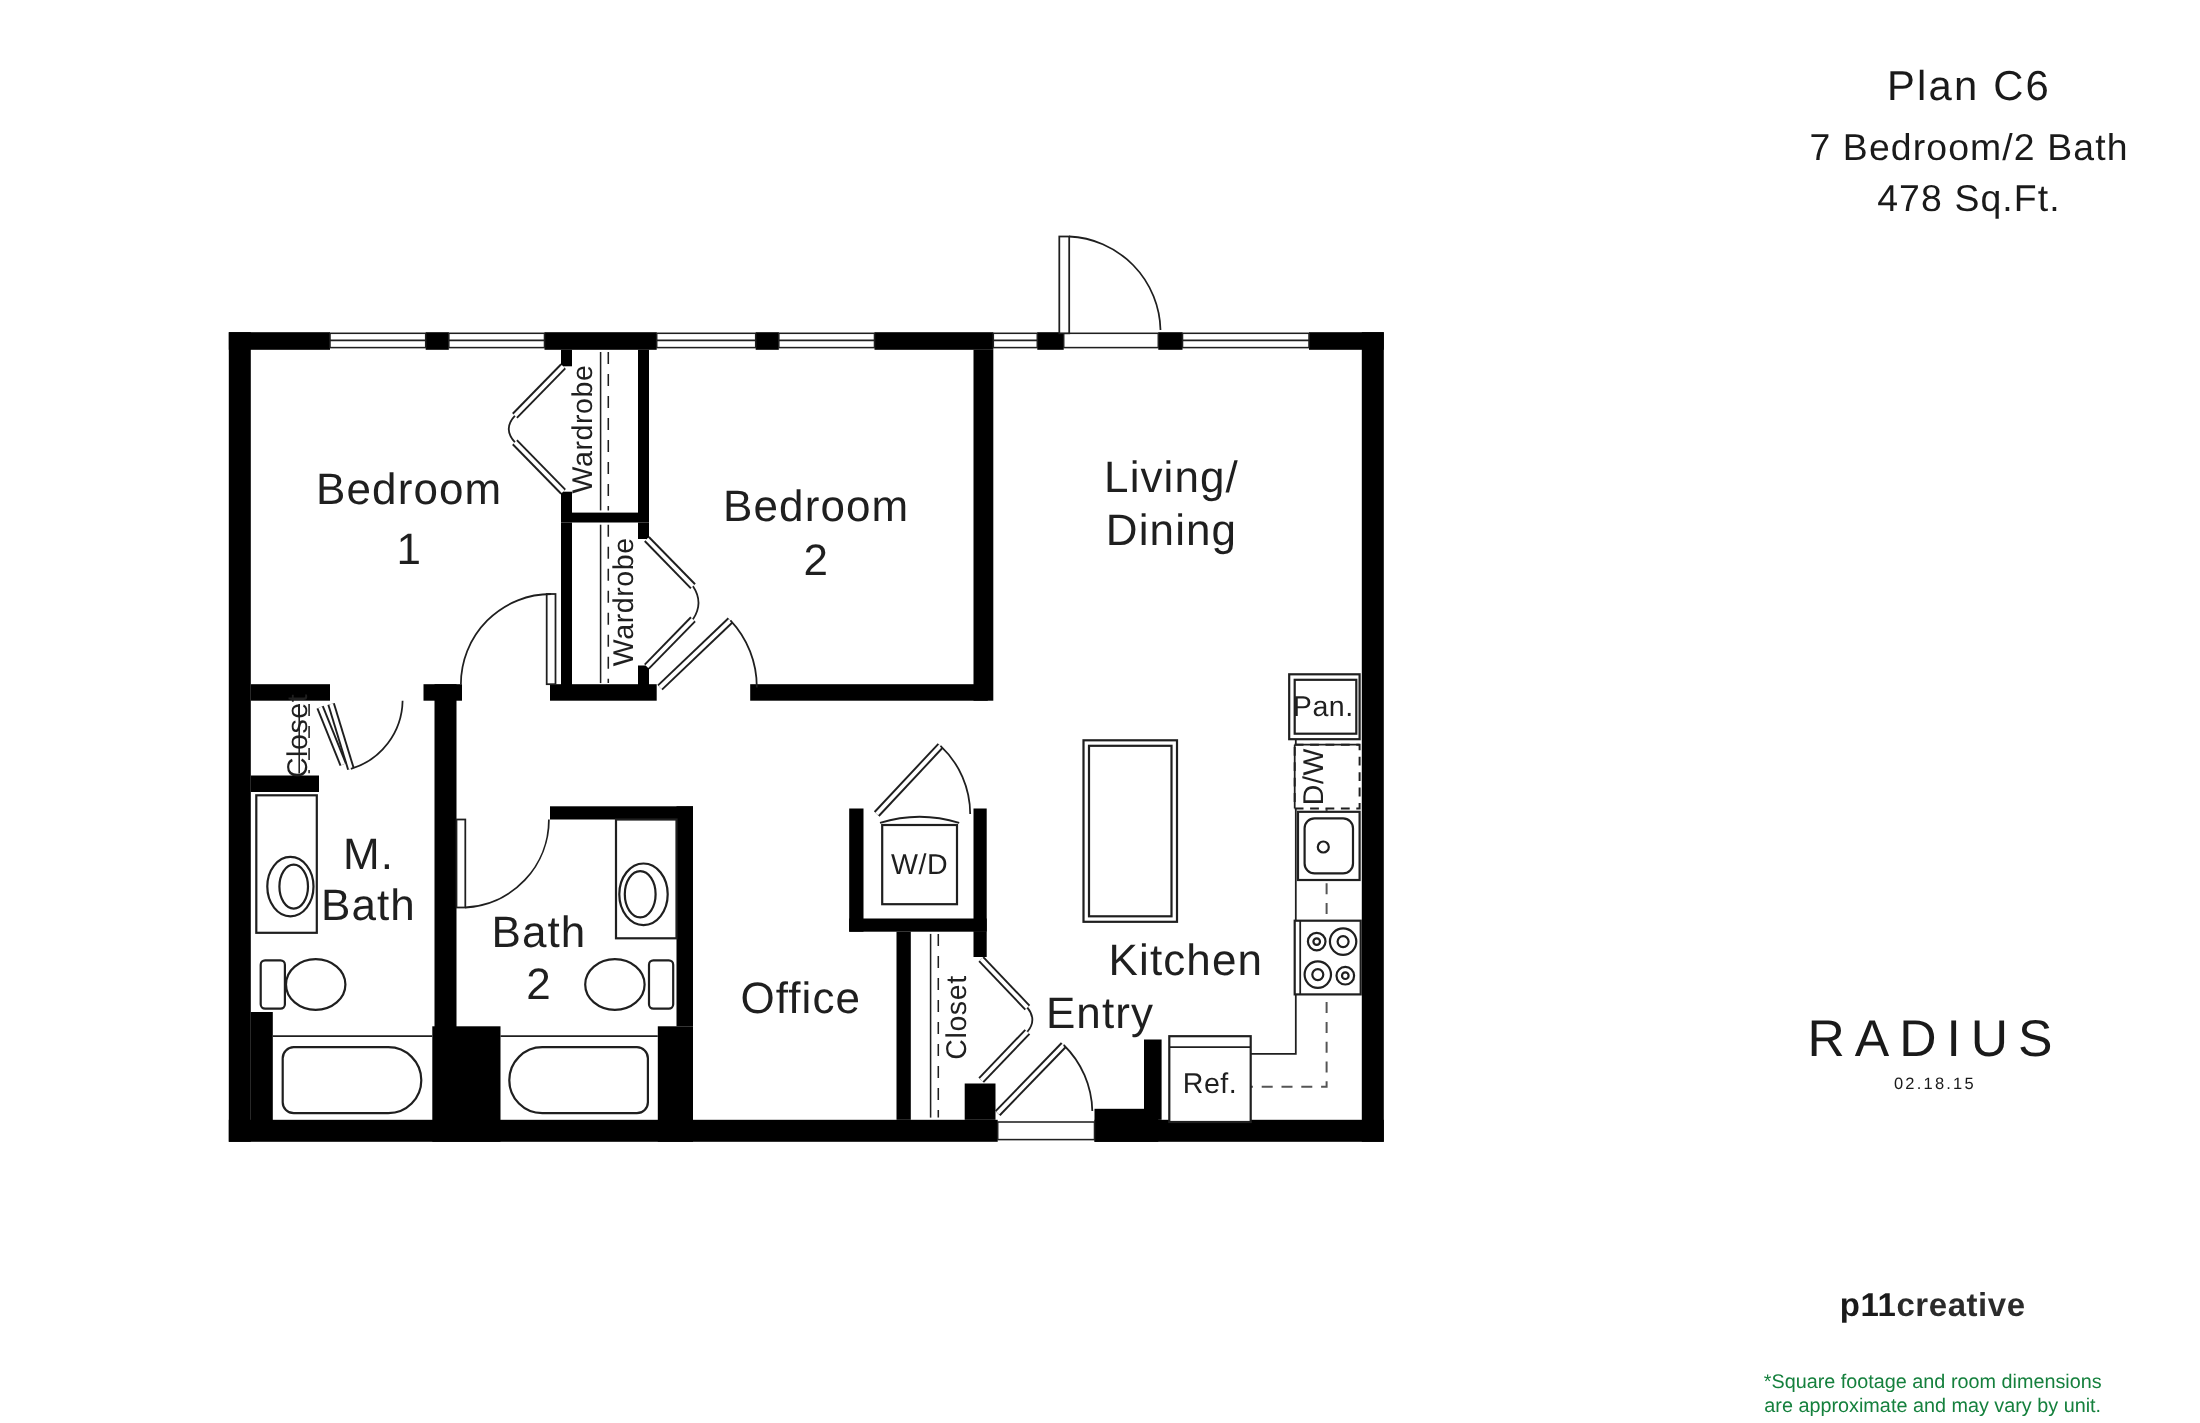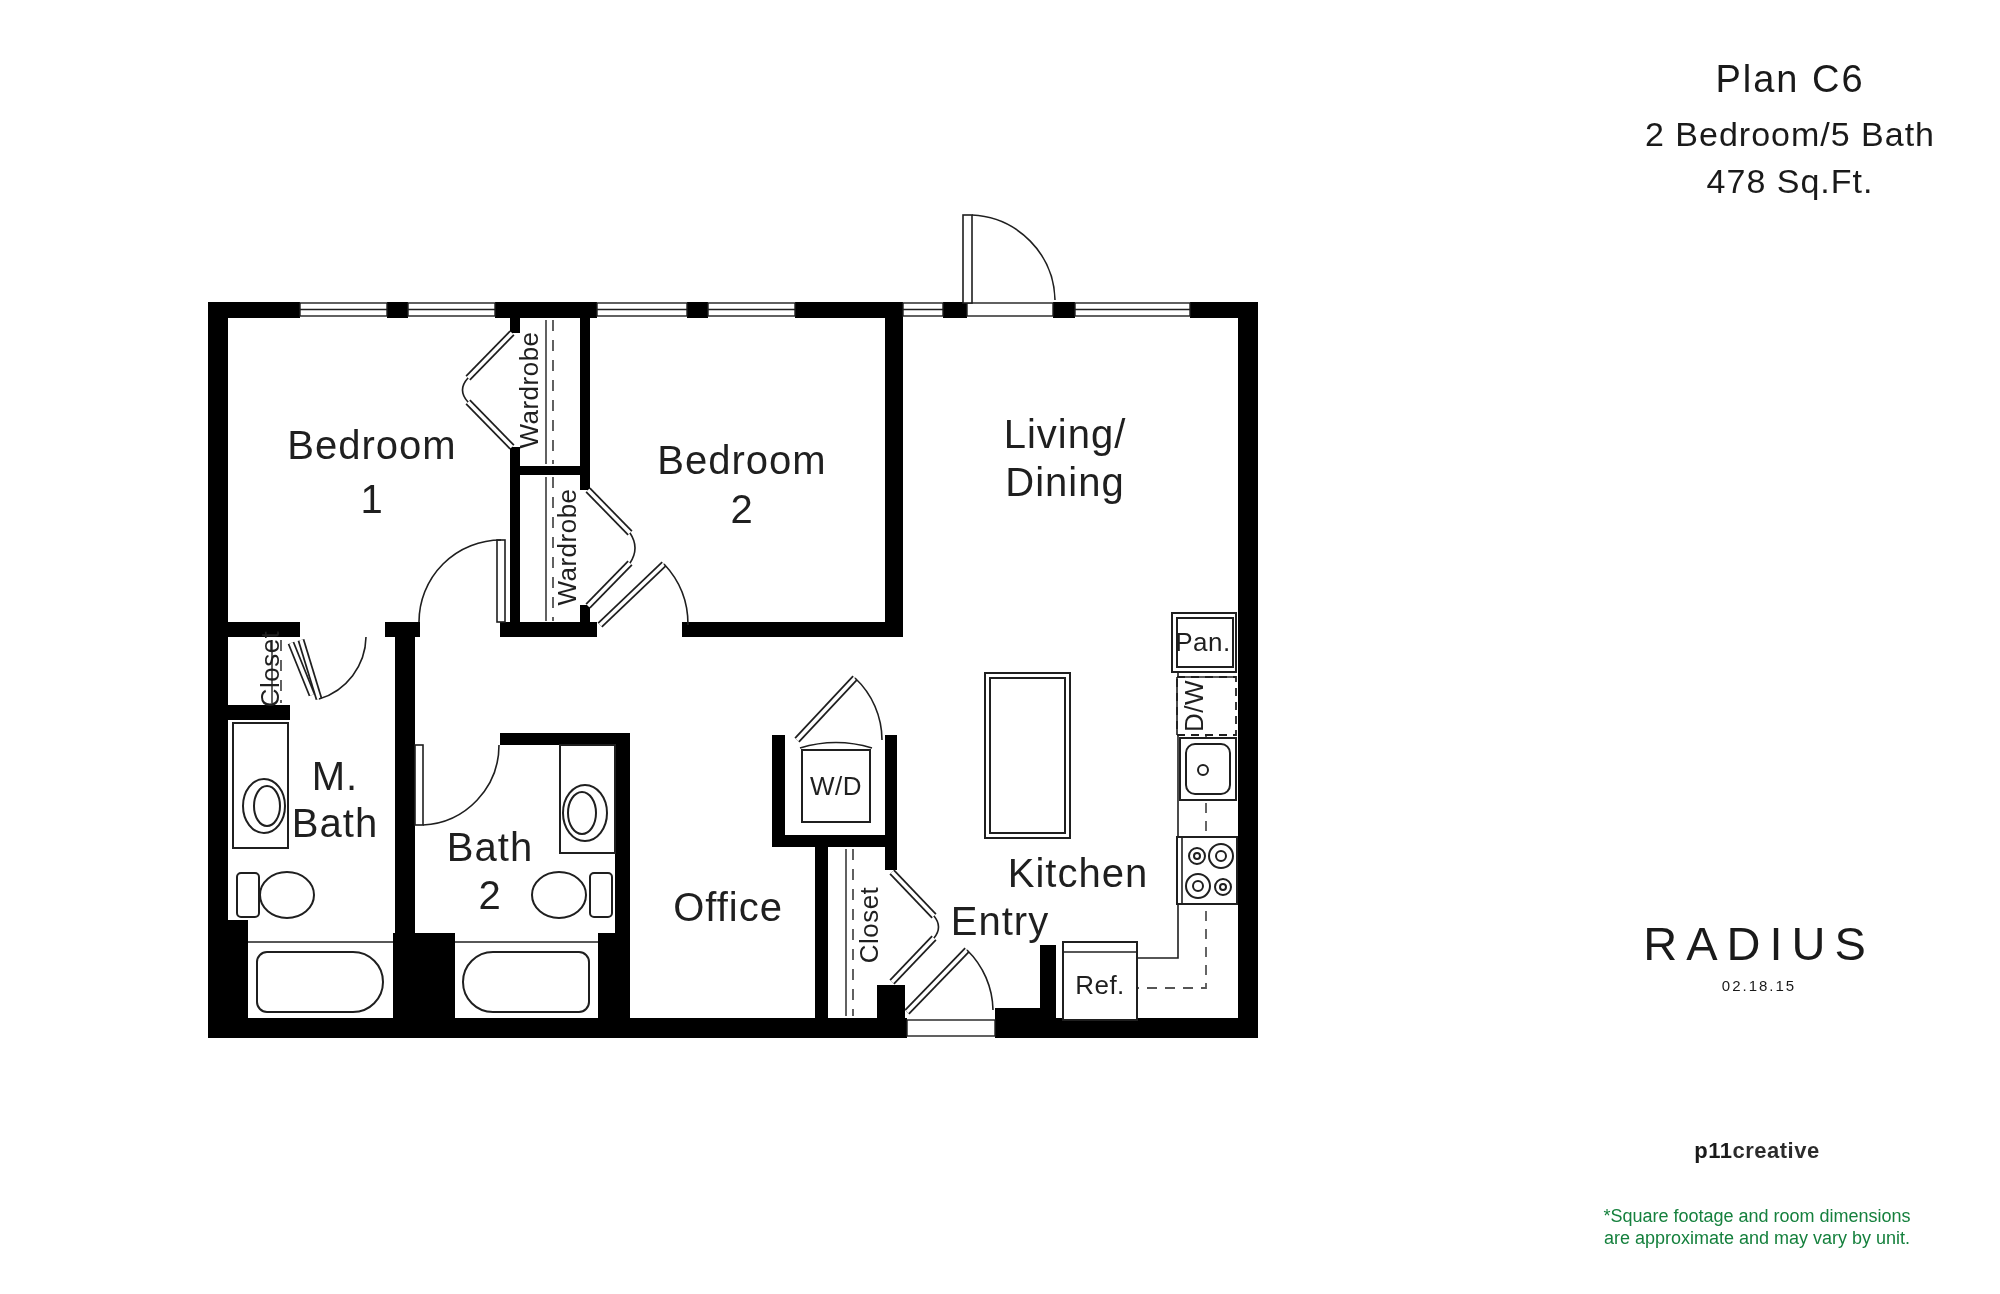--- a/index.html
+++ b/index.html
@@ -22,21 +22,21 @@
   .title-block{position:absolute;left:1590px;top:58px;width:400px;text-align:center;}
   .title-plan{font-size:38px;letter-spacing:2px;}
   .title-sub{font-size:34px;margin-top:14px;letter-spacing:1px;}
   .title-sqft{font-size:34px;margin-top:8px;letter-spacing:1px;}
 
   .brand-block{position:absolute;left:1559px;top:916px;width:400px;text-align:center;}
   .brand-name{font-size:47px;letter-spacing:9px;font-weight:400;}
   .brand-date{font-size:15px;letter-spacing:2px;margin-top:6px;}
 
   .agency-block{position:absolute;left:1557px;top:1138px;width:400px;text-align:center;}
-  .agency-logo{font-size:22px;letter-spacing:0.5px;}
+  .agency-logo{font-size:30px;letter-spacing:0.5px;margin-top:32px;}
   .agency-prefix{font-weight:700;}
   .agency-suffix{font-weight:700;opacity:0.92;}
   .disclaimer{font-size:18px;line-height:1.22;margin-top:42px;color:#15803d;}
 </style>
 </head>
 <body>
 
 <div class="page">
 
 <svg width="2000" height="1294" viewBox="0 0 2000 1294" xmlns="http://www.w3.org/2000/svg">
@@ -277,21 +277,21 @@
     <text class="small-label" x="1196" y="706" transform="rotate(-90 1196 706)">D/W</text>
     <text class="small-label" x="1203" y="644">Pan.</text>
     <text class="small-label" x="836" y="788">W/D</text>
     <text class="small-label" x="1100" y="987">Ref.</text>
   </g>
 </svg>
 
   
   <div class="title-block">
     <div class="title-plan">Plan C6</div>
-    <div class="title-sub">2 Bedroom/5 Bath</div>
+    <div class="title-sub">7 Bedroom/2 Bath</div>
     <div class="title-sqft">478 Sq.Ft.</div>
   </div>
 
   
   <div class="brand-block">
     <div class="brand-name">RADIUS</div>
     <div class="brand-date">02.18.15</div>
   </div>
 
   

